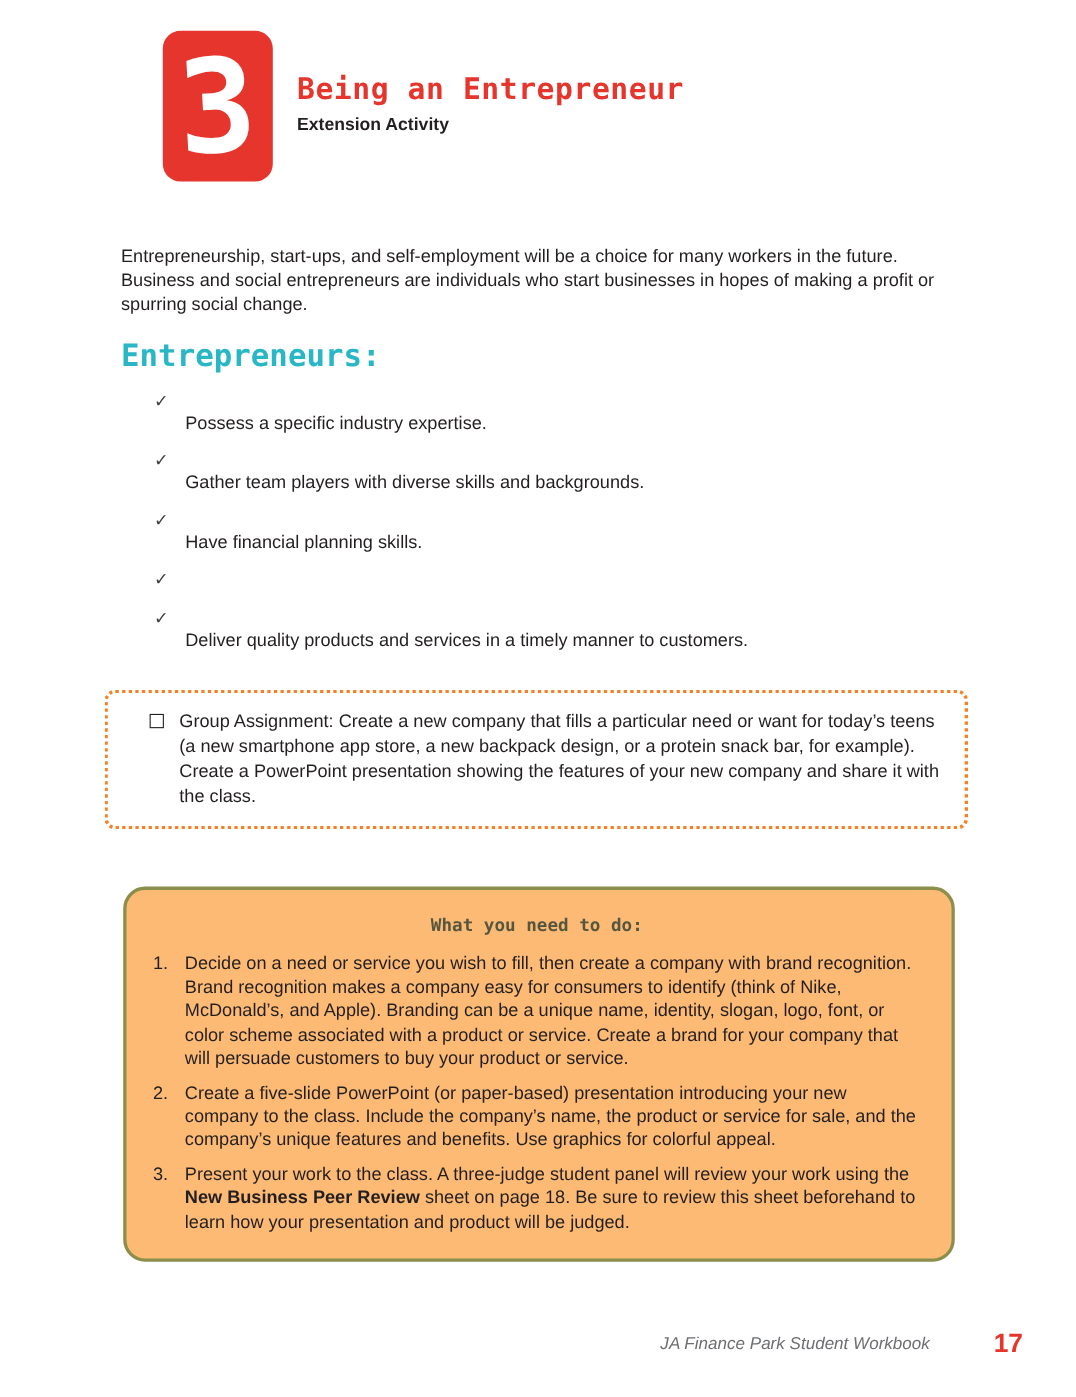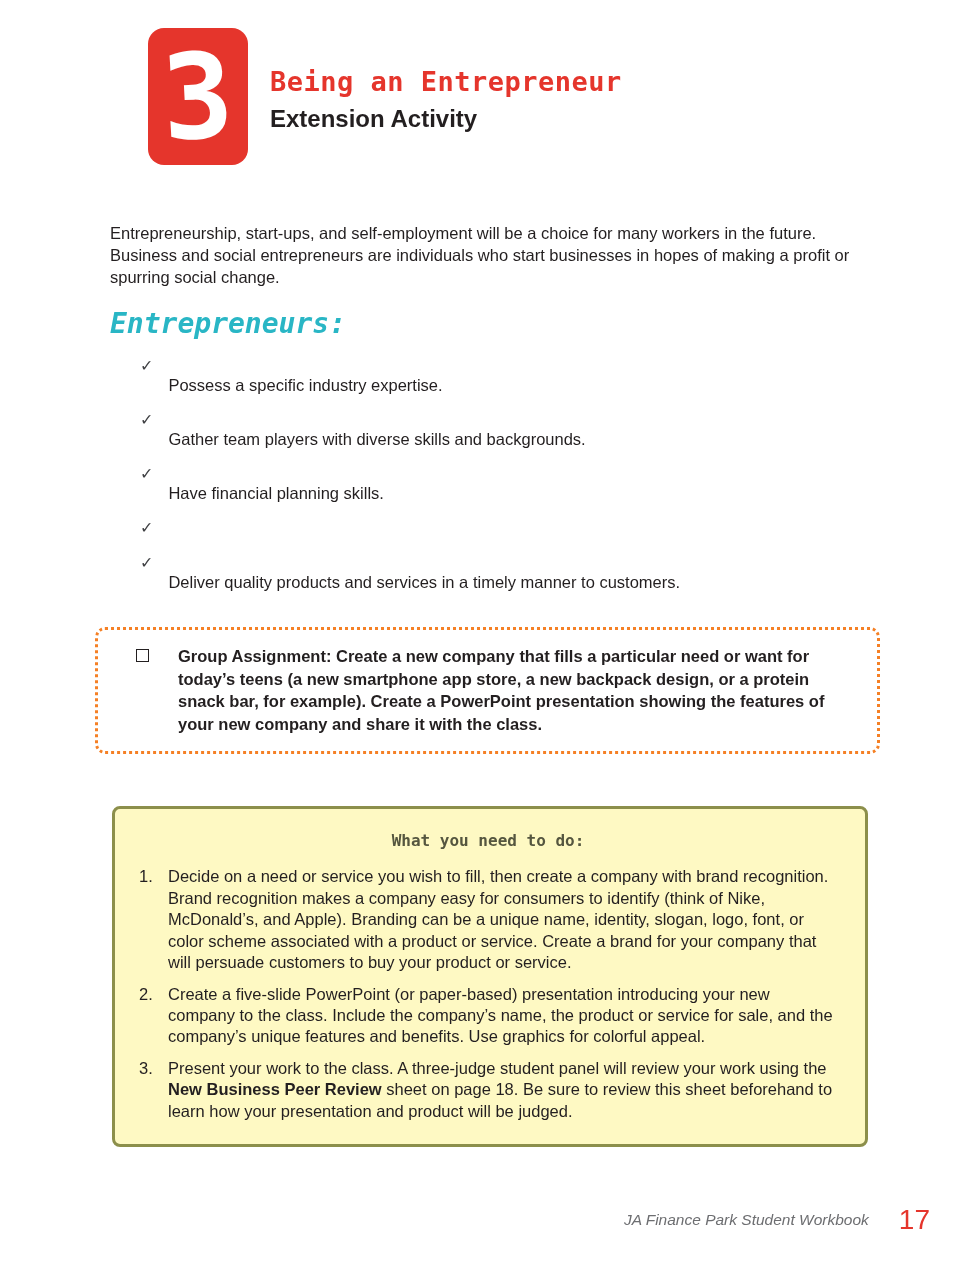--- a/index.html
+++ b/index.html
@@ -43,42 +43,41 @@
   .header-text { padding-top: 40px; }
   .page-title {
     font-family: "DejaVu Sans Mono", monospace;
     font-weight: 700;
     font-size: 27px;
     letter-spacing: 0.5px;
     color: #e5352c;
     line-height: 1.05;
   }
   .page-subtitle {
-    font-size: 24px;
+    font-size: 16px;
     font-weight: 700;
     color: #231f20;
     margin-top: 9px;
   }
 
   
   .intro {
     margin: 58px 110px 0 110px;
     width: 758px;
     font-size: 16.5px;
     line-height: 1.33;
   }
 
   
   .section-heading {
     margin: 18px 0 0 110px;
     font-family: "DejaVu Sans Mono", monospace;
     font-weight: 700;
     font-size: 28px;
     color: #29b6c5;
-    font-style: italic;
   }
   .check-list { margin: 16px 0 0 140px; list-style: none; }
   .check-item {
     display: flex;
     gap: 15px;
     margin-bottom: 14px;
     font-size: 16.5px;
     line-height: 1.28;
   }
   .check-icon {
@@ -90,43 +89,42 @@
   .check-item .item-text { max-width: 640px; margin-top: 19px; }
 
   
   .assignment-box {
     margin: 34px 0 0 95px;
     width: 785px;
     border: 3px dotted #f58025;
     border-radius: 10px;
     padding: 15px 20px 16px 38px;
     display: flex;
-    gap: 29px;
-    font-weight: bold;
+    gap: 14px;
   }
   .checkbox {
     width: 13px;
     height: 13px;
     border: 1.5px solid #231f20;
     background: #ffffff;
     margin-top: 4px;
     flex: none;
   }
   .assignment-text {
     font-size: 16.5px;
     line-height: 1.37;
   }
 
   
   .todo-box {
     margin: 52px 0 0 112px;
     width: 756px;
     border: 3px solid #8c8f4b;
-    border-radius: 8px;
-    background: #fef9c3;
+    border-radius: 20px;
+    background: #fdba74;
     padding: 22px 28px 22px 24px;
   }
   .todo-heading {
     text-align: center;
     font-family: "DejaVu Sans Mono", monospace;
     font-weight: 700;
     font-size: 16px;
     color: #55563f;
     margin-bottom: 16px;
   }
@@ -160,23 +158,23 @@
     letter-spacing: 0.2px;
   }
   .footer-spacer { flex: 1; }
   .workbook-title {
     color: #6d6e71;
     font-size: 15.5px;
     font-style: italic;
   }
   .page-number {
     color: #e5352c;
-    font-weight: 400;
-    font-size: 28px;
-    margin-left: 30px;
+    font-weight: 700;
+    font-size: 24px;
+    margin-left: 58px;
   }
 </style>
 </head>
 <body>
 
 <div class="page">
 
   <div class="header">
     <div class="chapter-badge">
       <span class="chapter-number">3</span>

